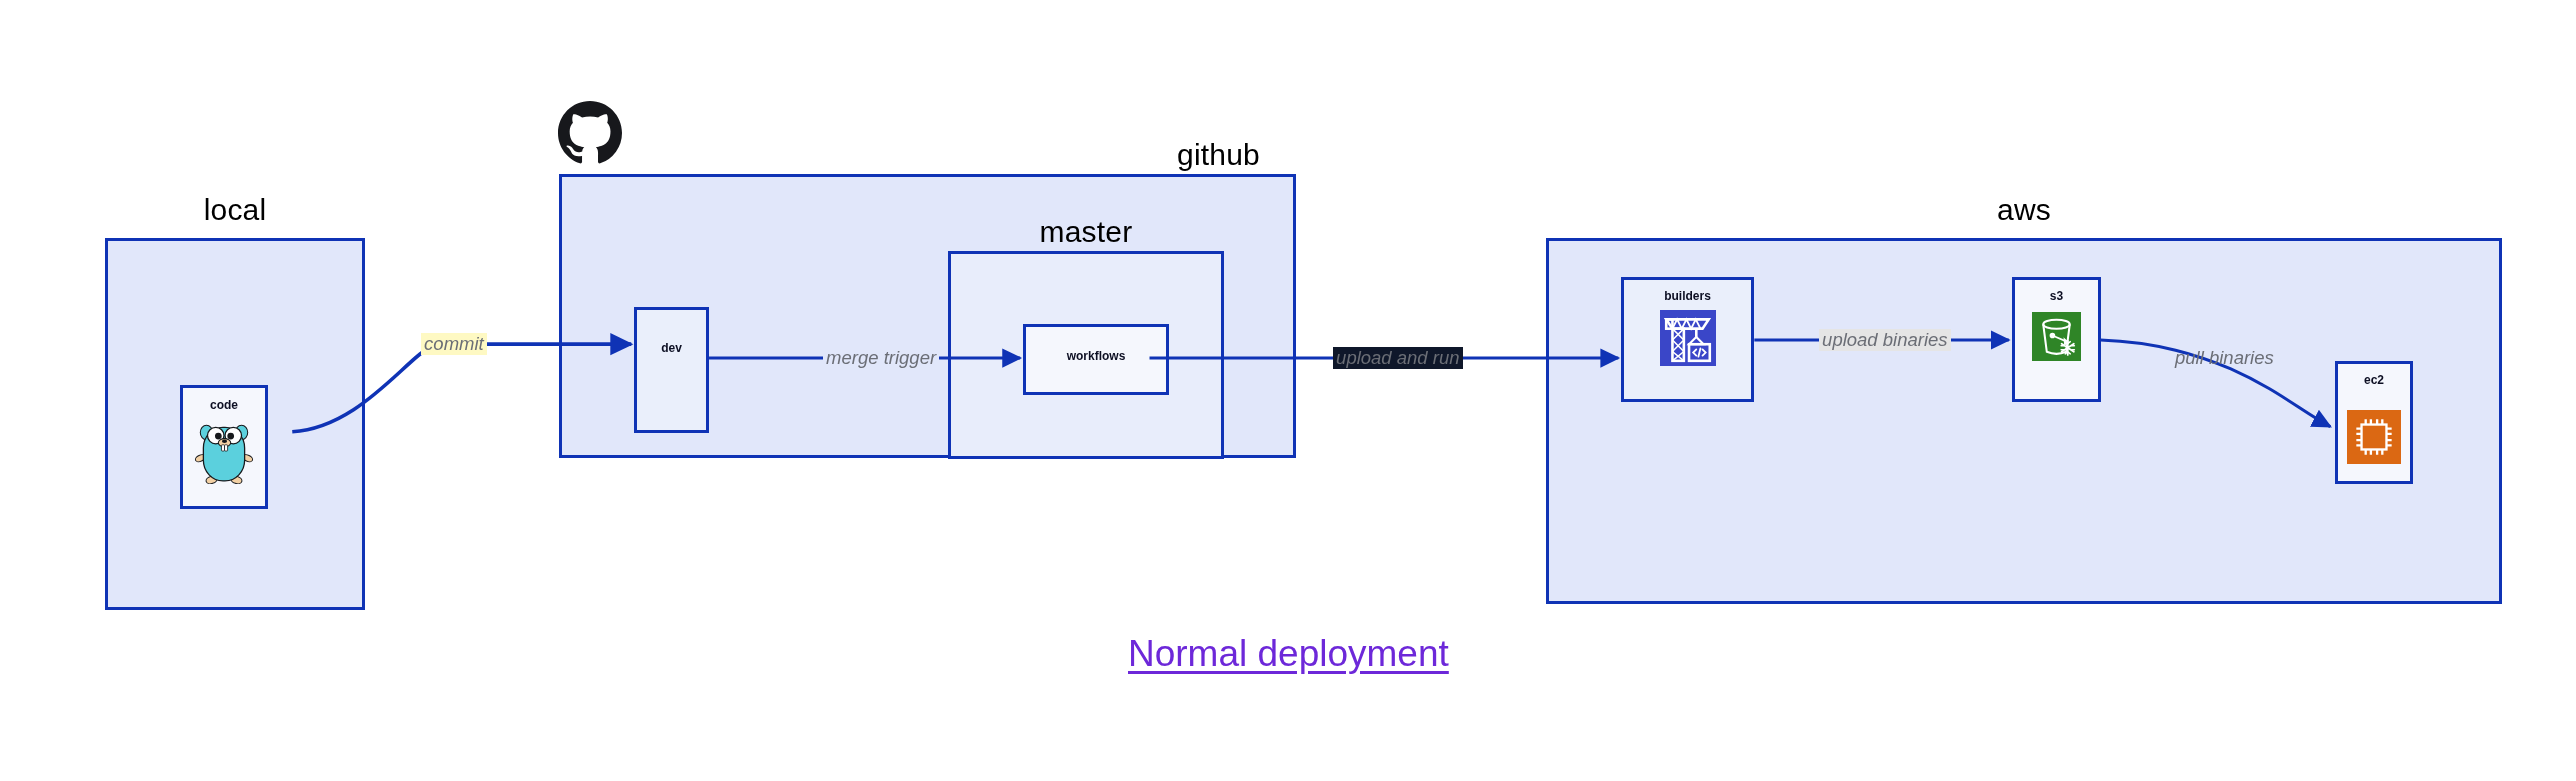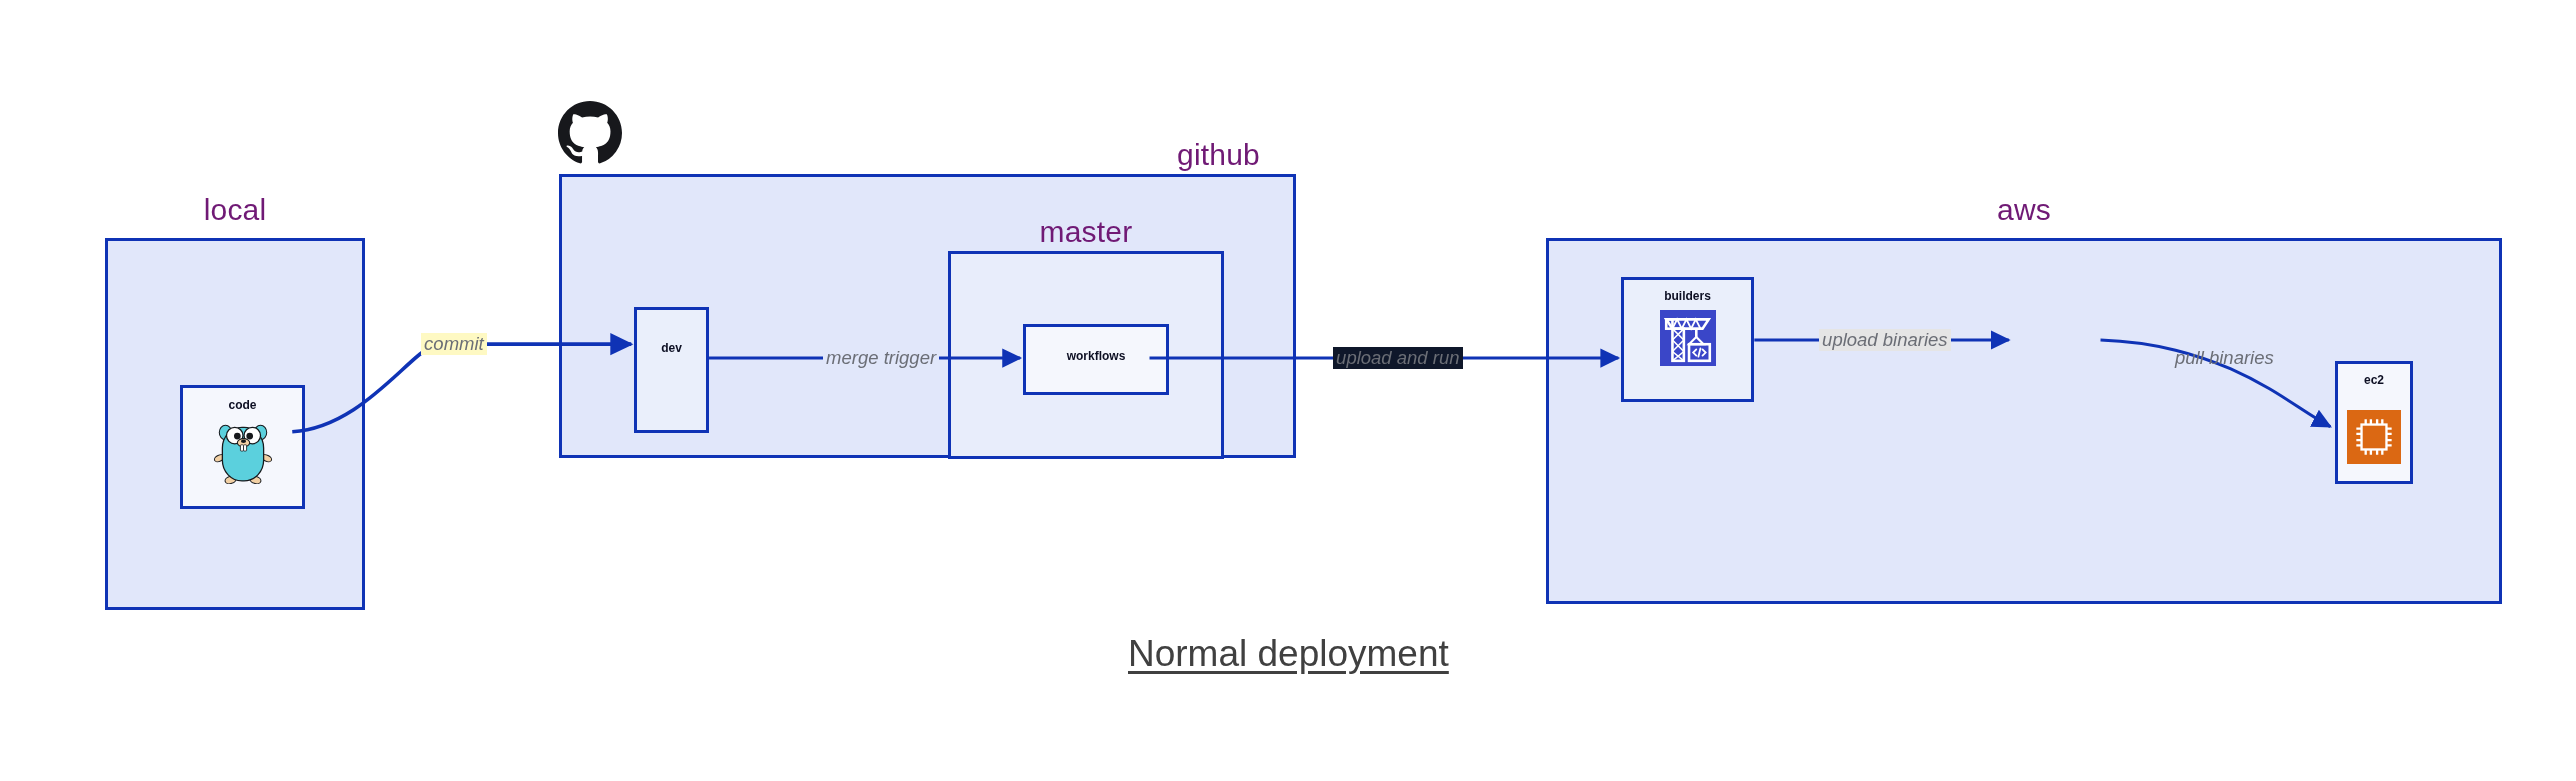--- a/index.html
+++ b/index.html
@@ -40,21 +40,21 @@
     box-sizing: border-box;
     display: flex;
     flex-direction: column;
     align-items: center;
   }
   .node-box.light { background: #f5f7fd; }
 
   
   .group-title {
     position: absolute;
-    color: #701a75;
+    color: #000000;
     font-size: 30px;
     font-weight: 400;
     letter-spacing: 0.2px;
     white-space: nowrap;
     font-family: "Liberation Sans", sans-serif;
   }
   
   .node-title {
     color: #0d0f23;
     font-size: 12px;
@@ -71,21 +71,21 @@
     font-style: italic;
     font-size: 18.5px;
     white-space: nowrap;
     font-family: "Liberation Sans", sans-serif;
     background: transparent;
   }
 
   
   #diagram-title {
     position: absolute;
-    color: #404040;
+    color: #6d28d9;
     font-size: 37px;
     font-weight: 400;
     text-decoration: underline;
     text-underline-offset: 5.2px;
     white-space: nowrap;
     font-family: "Liberation Sans", sans-serif;
   }
 
   
   svg.overlay {
@@ -99,21 +99,21 @@
   svg.icon-svg { display: block; }
 </style>
 </head>
 <body>
 
 <div id="canvas">
 
   <div class="group-title" style="left:105px; top:193px; width:260px; text-align:center;">local</div>
   <div class="group-box" style="left:105px; top:238px; width:260px; height:372px;"></div>
 
-  <div class="node-box light" style="left:180px; top:385px; width:125px; height:124px;">
+  <div class="node-box light" style="left:180px; top:385px; width:88px; height:124px;">
     <div class="node-title" style="margin-top:11.3px;">code</div>
     <div style="margin-top:7.2px;">
       <svg class="icon-svg" width="62" height="66" viewBox="0 0 120 128" xmlns="http://www.w3.org/2000/svg">
 
         <ellipse cx="26" cy="28" rx="12" ry="14" fill="#5bd0dd" stroke="#17191c" stroke-width="2"></ellipse>
         <ellipse cx="94" cy="28" rx="12" ry="14" fill="#5bd0dd" stroke="#17191c" stroke-width="2"></ellipse>
 
         <ellipse cx="14" cy="78" rx="10" ry="6" fill="#f2d0a4" stroke="#17191c" stroke-width="2" transform="rotate(-25 14 78)"></ellipse>
         <ellipse cx="106" cy="78" rx="10" ry="6" fill="#f2d0a4" stroke="#17191c" stroke-width="2" transform="rotate(25 106 78)"></ellipse>
 
@@ -183,20 +183,43 @@
 
           <path d="M56 66 L70 52 L84 66 Z" stroke-width="4"></path>
           <rect x="56" y="66" width="40" height="32"></rect>
 
           <path d="M70 76 L64 82 L70 88 M82 76 L88 82 L82 88 M78 74 L74 90" stroke-width="3.5" stroke-linecap="round"></path>
         </g>
       </svg>
     </div>
   </div>
 
+  <div class="node-box light" style="left:2012px; top:277px; width:89px; height:125px;">
+    <div class="node-title" style="margin-top:10.3px;">s3</div>
+    <div style="margin-top:9.3px;">
+      <svg class="icon-svg" width="49" height="49" viewBox="0 0 96 96" xmlns="http://www.w3.org/2000/svg">
+        <rect x="0" y="0" width="96" height="96" fill="#2f8527"></rect>
+        <g stroke="#ffffff" stroke-width="4" fill="none">
+
+          <path d="M22 24 L29 78 Q48 86 67 78 L74 24"></path>
+          <ellipse cx="48" cy="24" rx="26" ry="9"></ellipse>
+
+          <path d="M40 46 L68 58" stroke-width="3.5"></path>
+          <circle cx="40" cy="46" r="3.5" fill="#ffffff"></circle>
+          <path d="M63 52 L72 60 L64 64 Z" fill="#ffffff" stroke-width="2"></path>
+        </g>
+
+        <g stroke="#ffffff" stroke-width="3.5" stroke-linecap="round">
+          <path d="M70 56 V84 M58 62 L82 78 M82 62 L58 78"></path>
+          <path d="M70 62 L65 58 M70 62 L75 58 M70 78 L65 82 M70 78 L75 82" stroke-width="3"></path>
+          <path d="M62 66 L57 66 M78 66 L83 66 M62 74 L57 74 M78 74 L83 74" stroke-width="3"></path>
+        </g>
+      </svg>
+    </div>
+  </div>
 
   <div class="node-box light" style="left:2335px; top:361px; width:78px; height:123px;gap:16px;">
     <div class="node-title" style="margin-top:10.3px;">ec2</div>
     <div style="margin-top:8.2px;">
       <svg class="icon-svg" width="54" height="54" viewBox="0 0 104 104" xmlns="http://www.w3.org/2000/svg">
         <rect x="0" y="0" width="104" height="104" fill="#db6813"></rect>
         <g stroke="#ffffff" stroke-width="4.5" fill="none" stroke-linecap="butt">
           <rect x="28" y="28" width="48" height="48"></rect>
 
           <path d="M36 18 V28 M46 18 V28 M58 18 V28 M68 18 V28"></path>

